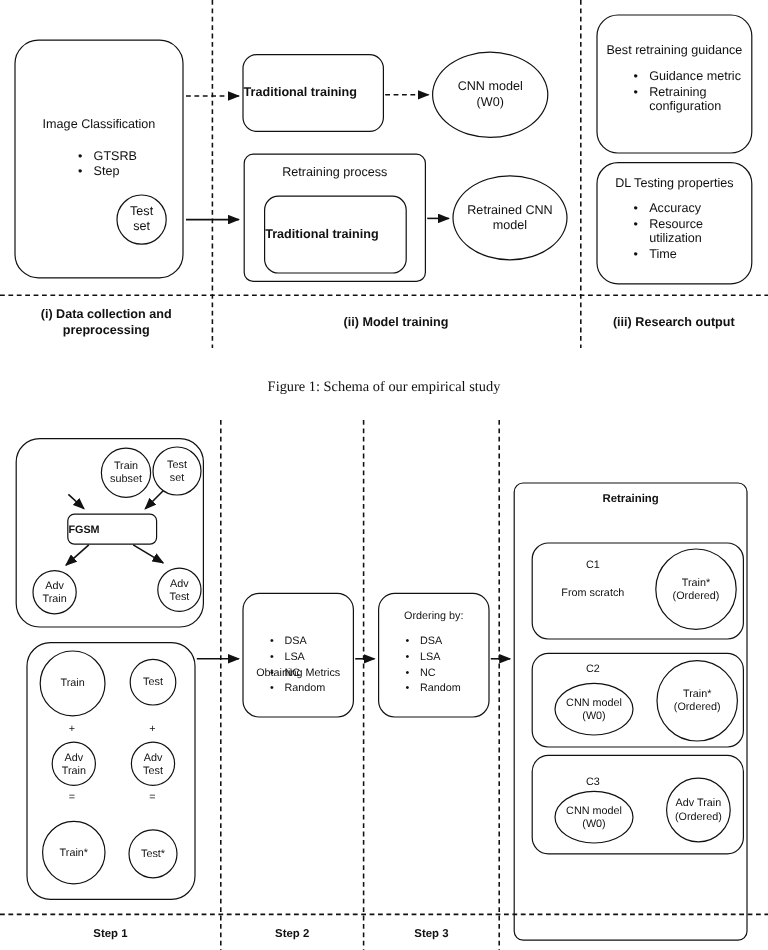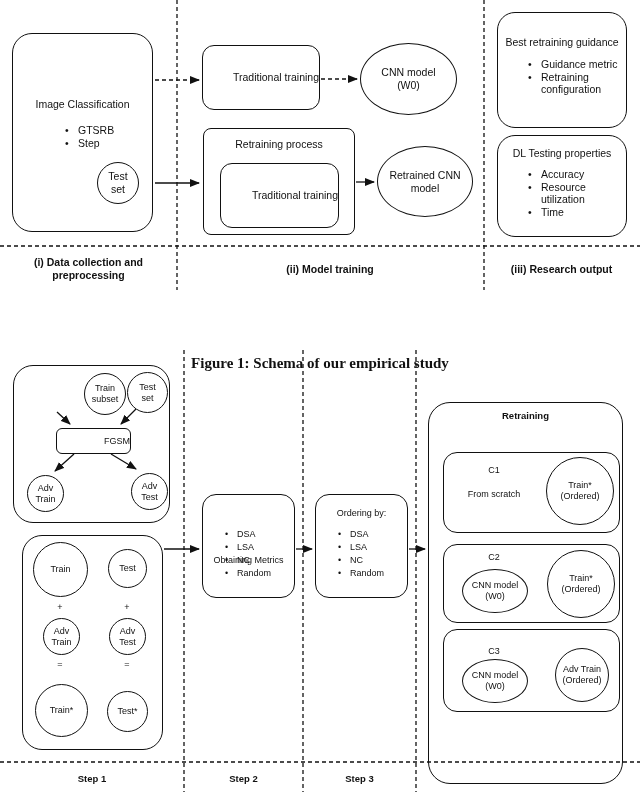--- a/index.html
+++ b/index.html
@@ -2,30 +2,30 @@
 <html><head>
 <meta charset="utf-8">
 <style>
   html,body{margin:0;padding:0;background:#fff;}
   .page{position:relative;width:640px;height:792px;background:#ffffff;overflow:hidden;
         font-family:"Liberation Sans","DejaVu Sans",sans-serif;color:#111;}
   .abs{position:absolute;}
   .box{position:absolute;border:1.4px solid #111;background:#fff;box-sizing:border-box;}
   .circ{position:absolute;border:1.4px solid #111;border-radius:50%;background:#fff;box-sizing:border-box;
         display:flex;align-items:center;justify-content:center;text-align:center;}
-  .flexc{display:flex;align-items:center;justify-content:flex-end;text-align:center;}
+  .flexc{display:flex;align-items:center;justify-content:flex-start;text-align:center;font-weight:bold;}
   .f1{font-size:10.5px;line-height:1.2;}
   .f2{font-size:9px;line-height:1.18;}
   .b{font-weight:bold;}
   .ctr{text-align:center;}
   .lblspan{display:inline-block;}
   .brow{display:flex;align-items:flex-start;}
   .brow .dot{width:13px;flex:0 0 13px;text-align:left;}
   .brow2 .dot{width:12px;flex:0 0 12px;}
-  .serifcap{font-family:"Liberation Serif","DejaVu Serif",serif;font-weight:bold;font-size:15px;margin-top:40px;}
+  .serifcap{font-family:"Liberation Serif","DejaVu Serif",serif;font-weight:normal;font-size:12px;}
   .overlay{position:absolute;left:0;top:0;pointer-events:none;}
   svg line{stroke:#111;}
 </style>
 </head>
 <body>
 
 <div class="page">
 
   <div class="box" style="left:12px;top:33px;width:141px;height:199px;border-radius:20px;">
     <div class="abs ctr f1" style="left:0;right:0;top:64px;">Image Classification</div>
@@ -184,21 +184,21 @@
         <span class="dot">•</span>
         <span>NC</span>
       </div>
       <div class="brow brow2">
         <span class="dot">•</span>
         <span>Random</span>
       </div>
     </div>
   </div>
 
-  <div class="box" style="left:428px;top:402px;width:195px;height:382px;border-radius:22px;">
+  <div class="box" style="left:428px;top:402px;width:195px;height:382px;border-radius:8px;">
     <div class="abs ctr f2 b" style="left:0;right:0;top:7px;font-size:9.5px;">Retraining</div>
 
     <div class="box" style="left:14px;top:49px;width:177px;height:81px;border-radius:14px;">
       <div class="abs ctr f2" style="left:0;top:12px;width:100px;">C1</div>
       <div class="abs ctr f2" style="left:0;top:36px;width:100px;">From scratch</div>
       <div class="circ f2" style="left:102px;top:4px;width:68px;height:68px;">
         <span class="lblspan" style="width:46px;">Train* (Ordered)</span>
       </div>
     </div>
 

